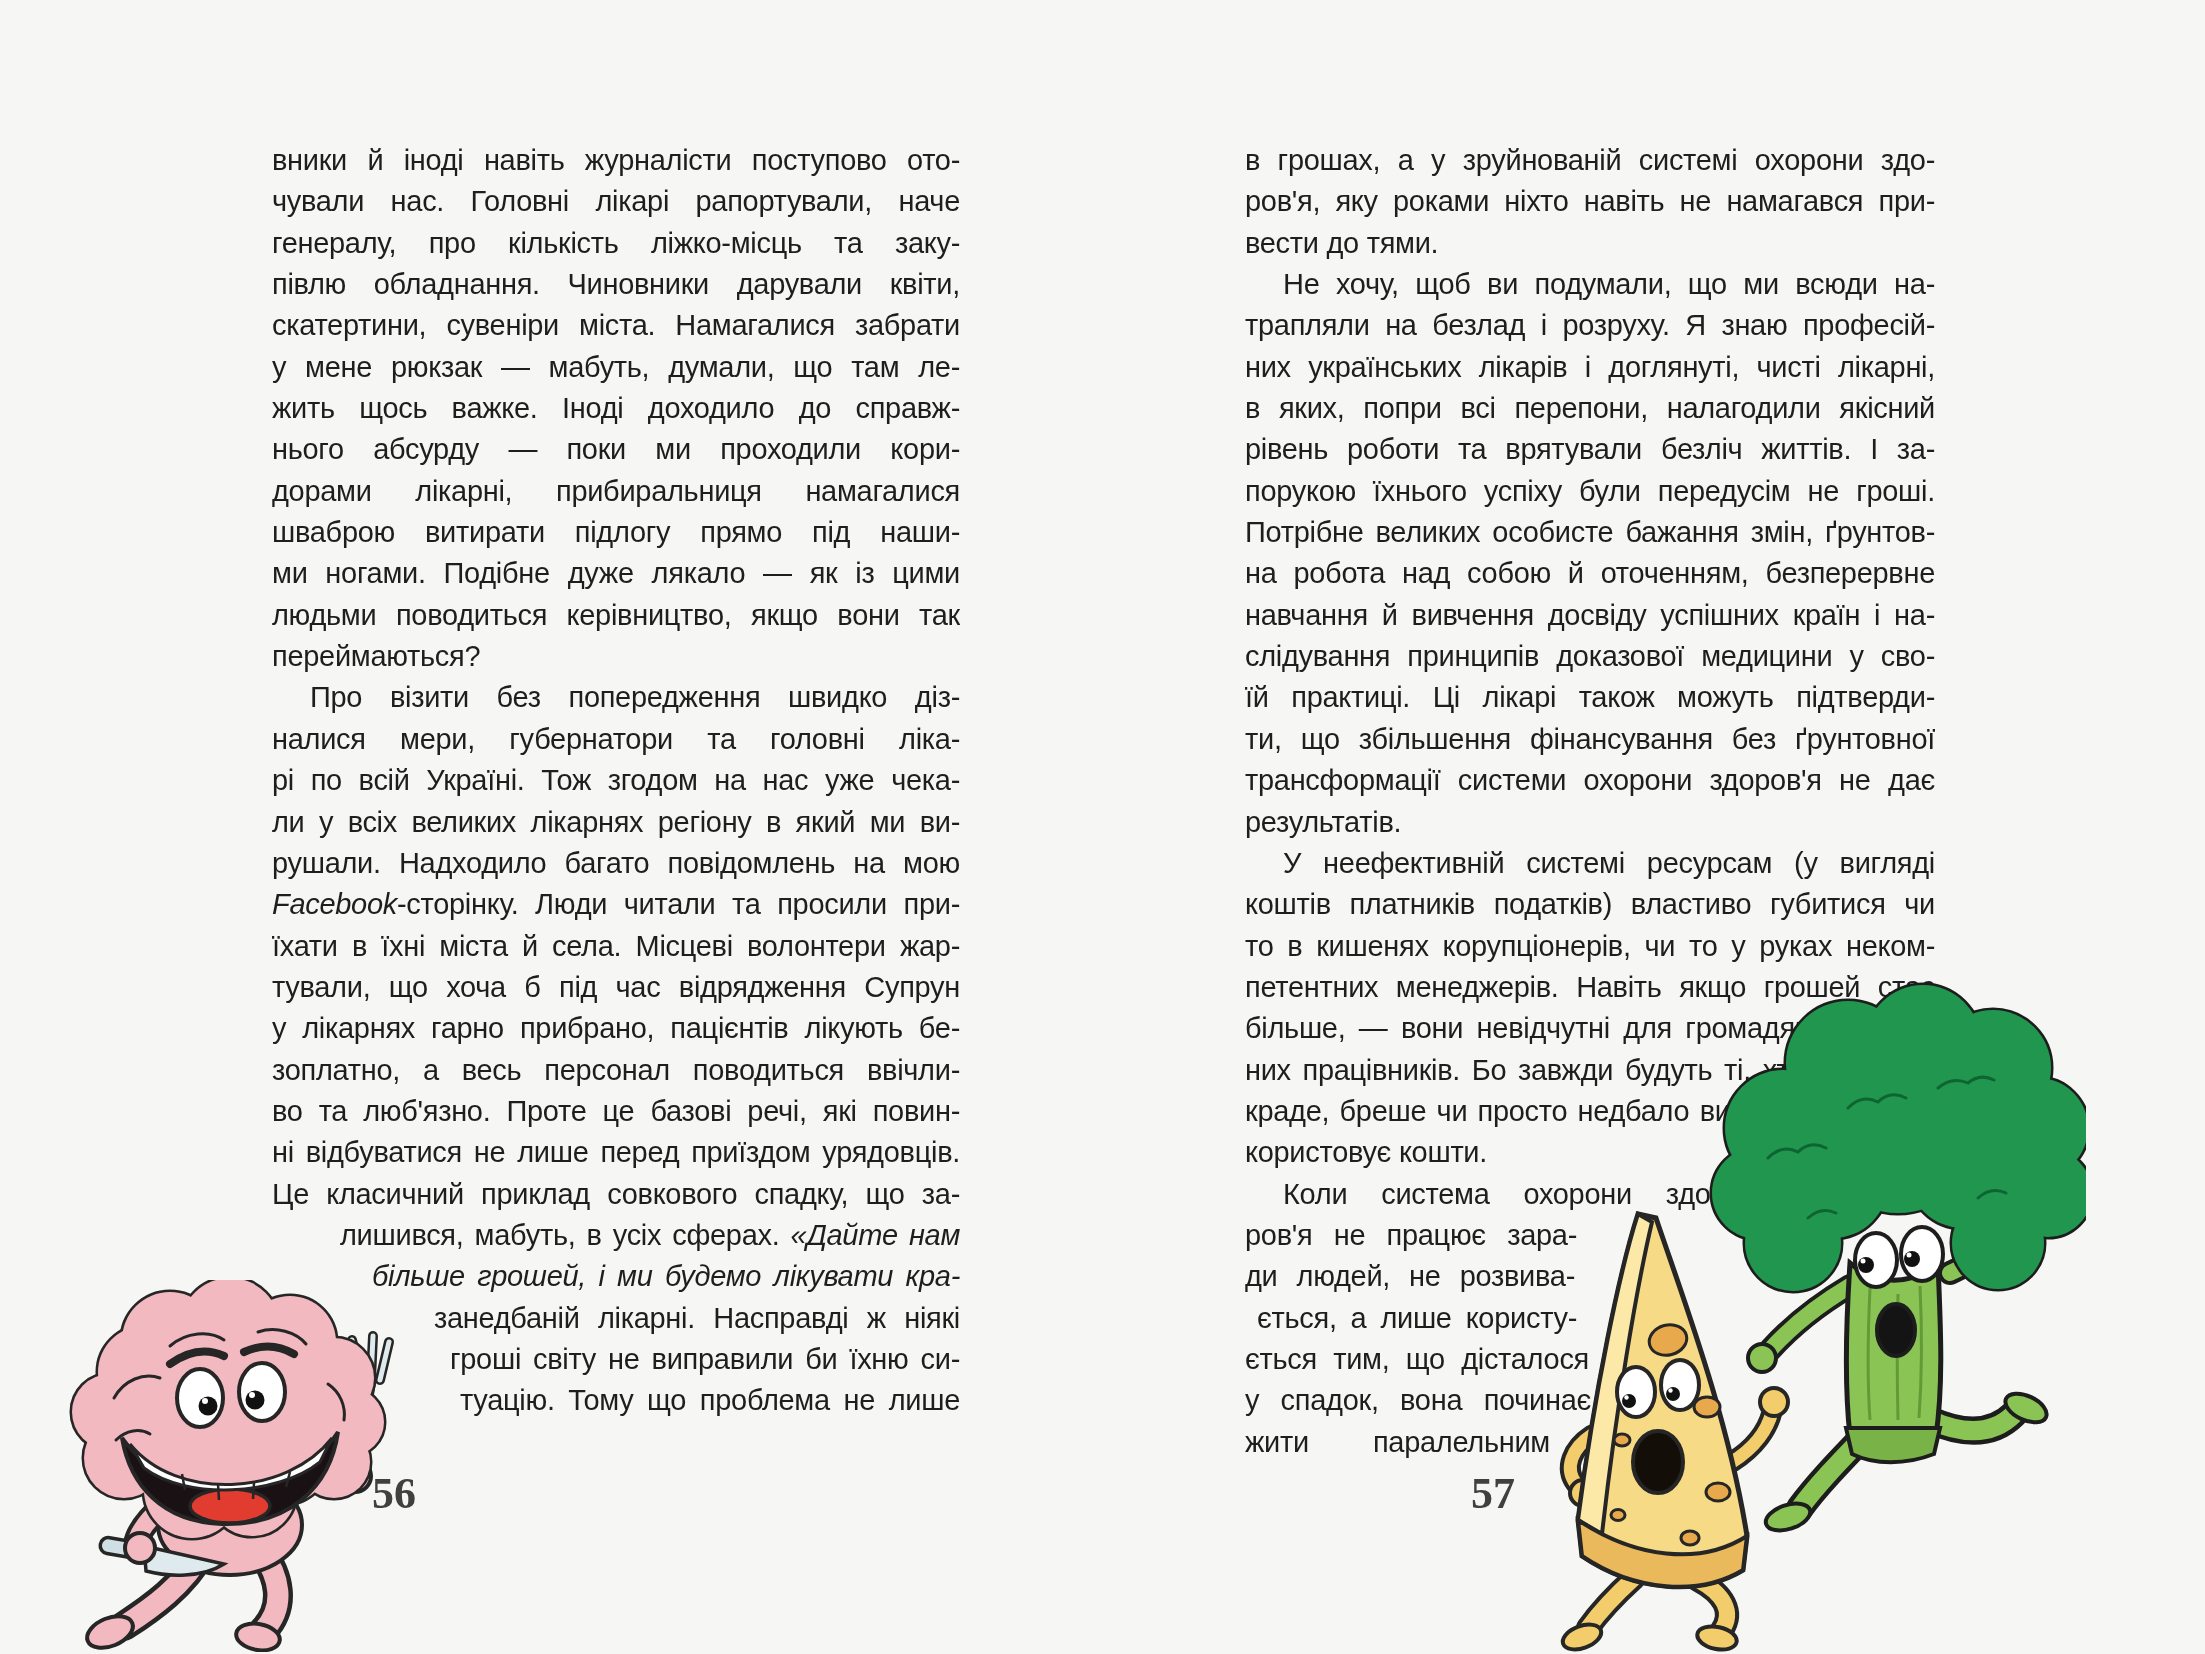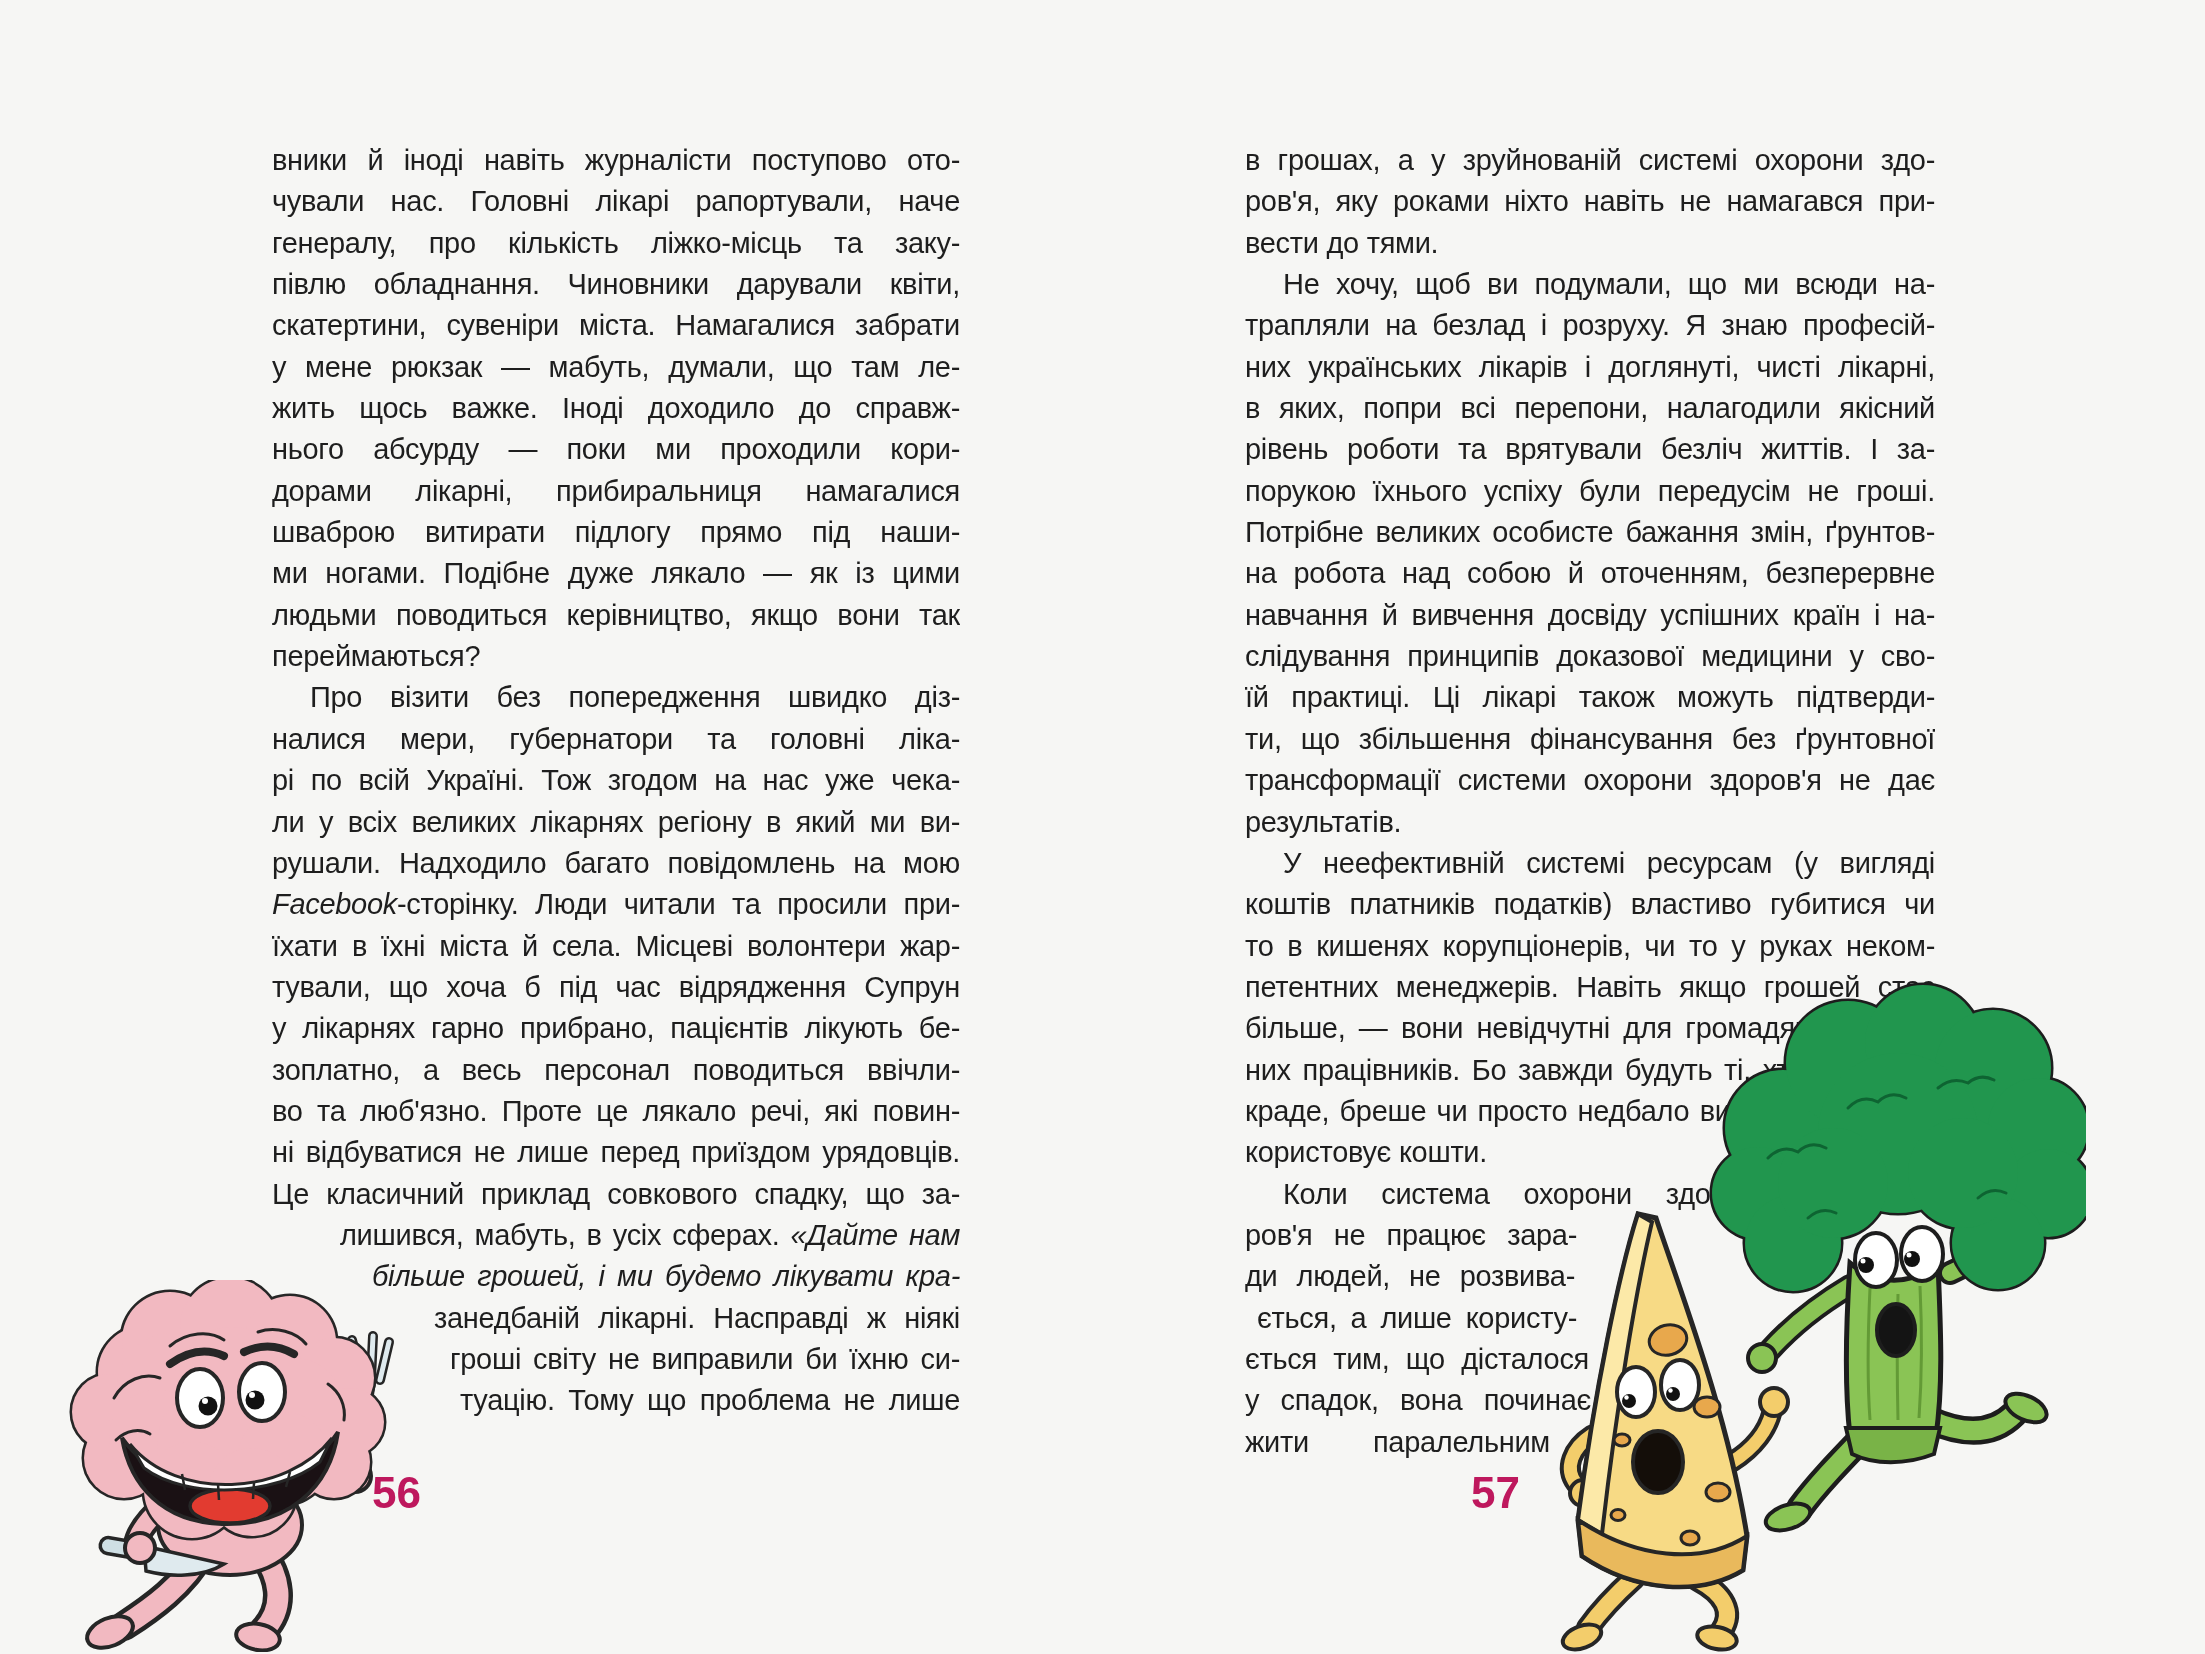--- a/index.html
+++ b/index.html
@@ -15,22 +15,22 @@
   .page.left .textcol{left:272px;width:688px;}
   .page.right .textcol{left:142px;width:690px;}
   .line{
     height:41.35px;line-height:41.35px;font-size:29px;letter-spacing:-0.3px;
     overflow:hidden;white-space:normal;text-align:left;
   }
   .line.j{text-align:justify;text-align-last:justify;}
   .it{font-style:italic;}
   .pagenum{
     position:absolute;top:1468px;
-    font-family:Liberation Sans, sans-serif;
-    font-weight:700;font-size:44px;color:#be185d;
+    font-family:Liberation Serif, serif;
+    font-weight:700;font-size:44px;color:#404040;
   }
   .page.left .pagenum{left:372px;}
   .page.right .pagenum{left:368px;}
   .ill{position:absolute;}
   #brain-ill{left:52px;top:1280px;}
   #broccoli-ill{left:1698px;top:968px;}
   #cheese-ill{left:1550px;top:1200px;}
 </style>
 </head>
 <body>
@@ -55,21 +55,21 @@
         <div class="line j" style="text-indent: 38px;"><span>Про візити без попередження швидко діз-</span></div>
         <div class="line j"><span>налися мери, губернатори та головні ліка-</span></div>
         <div class="line j"><span>рі по всій Україні. Тож згодом на нас уже чека-</span></div>
         <div class="line j"><span>ли у всіх великих лікарнях регіону в який ми ви-</span></div>
         <div class="line j"><span>рушали. Надходило багато повідомлень на мою</span></div>
         <div class="line j"><span class="it">Facebook</span><span>-сторінку. Люди читали та просили при-</span></div>
         <div class="line j"><span>їхати в їхні міста й села. Місцеві волонтери жар-</span></div>
         <div class="line j"><span>тували, що хоча б під час відрядження Супрун</span></div>
         <div class="line j"><span>у лікарнях гарно прибрано, пацієнтів лікують бе-</span></div>
         <div class="line j"><span>зоплатно, а весь персонал поводиться ввічли-</span></div>
-        <div class="line j"><span>во та люб'язно. Проте це лякало речі, які повин-</span></div>
+        <div class="line j"><span>во та люб'язно. Проте це базові речі, які повин-</span></div>
         <div class="line j"><span>ні відбуватися не лише перед приїздом урядовців.</span></div>
         <div class="line j"><span>Це класичний приклад совкового спадку, що за-</span></div>
         <div class="line j" style="margin-left: 68px;"><span>лишився, мабуть, в усіх сферах. </span><span class="it">«Дайте нам</span></div>
         <div class="line j" style="margin-left: 100px;"><span class="it">більше грошей, і ми будемо лікувати кра-</span></div>
         <div class="line j" style="margin-left: 162px;"><span>занедбаній лікарні. Насправді ж ніякі</span></div>
         <div class="line j" style="margin-left: 178px;"><span>гроші світу не виправили би їхню си-</span></div>
         <div class="line j" style="margin-left: 188px;"><span>туацію. Тому що проблема не лише</span></div>
       </div>
     <div class="pagenum">56</div>
 

